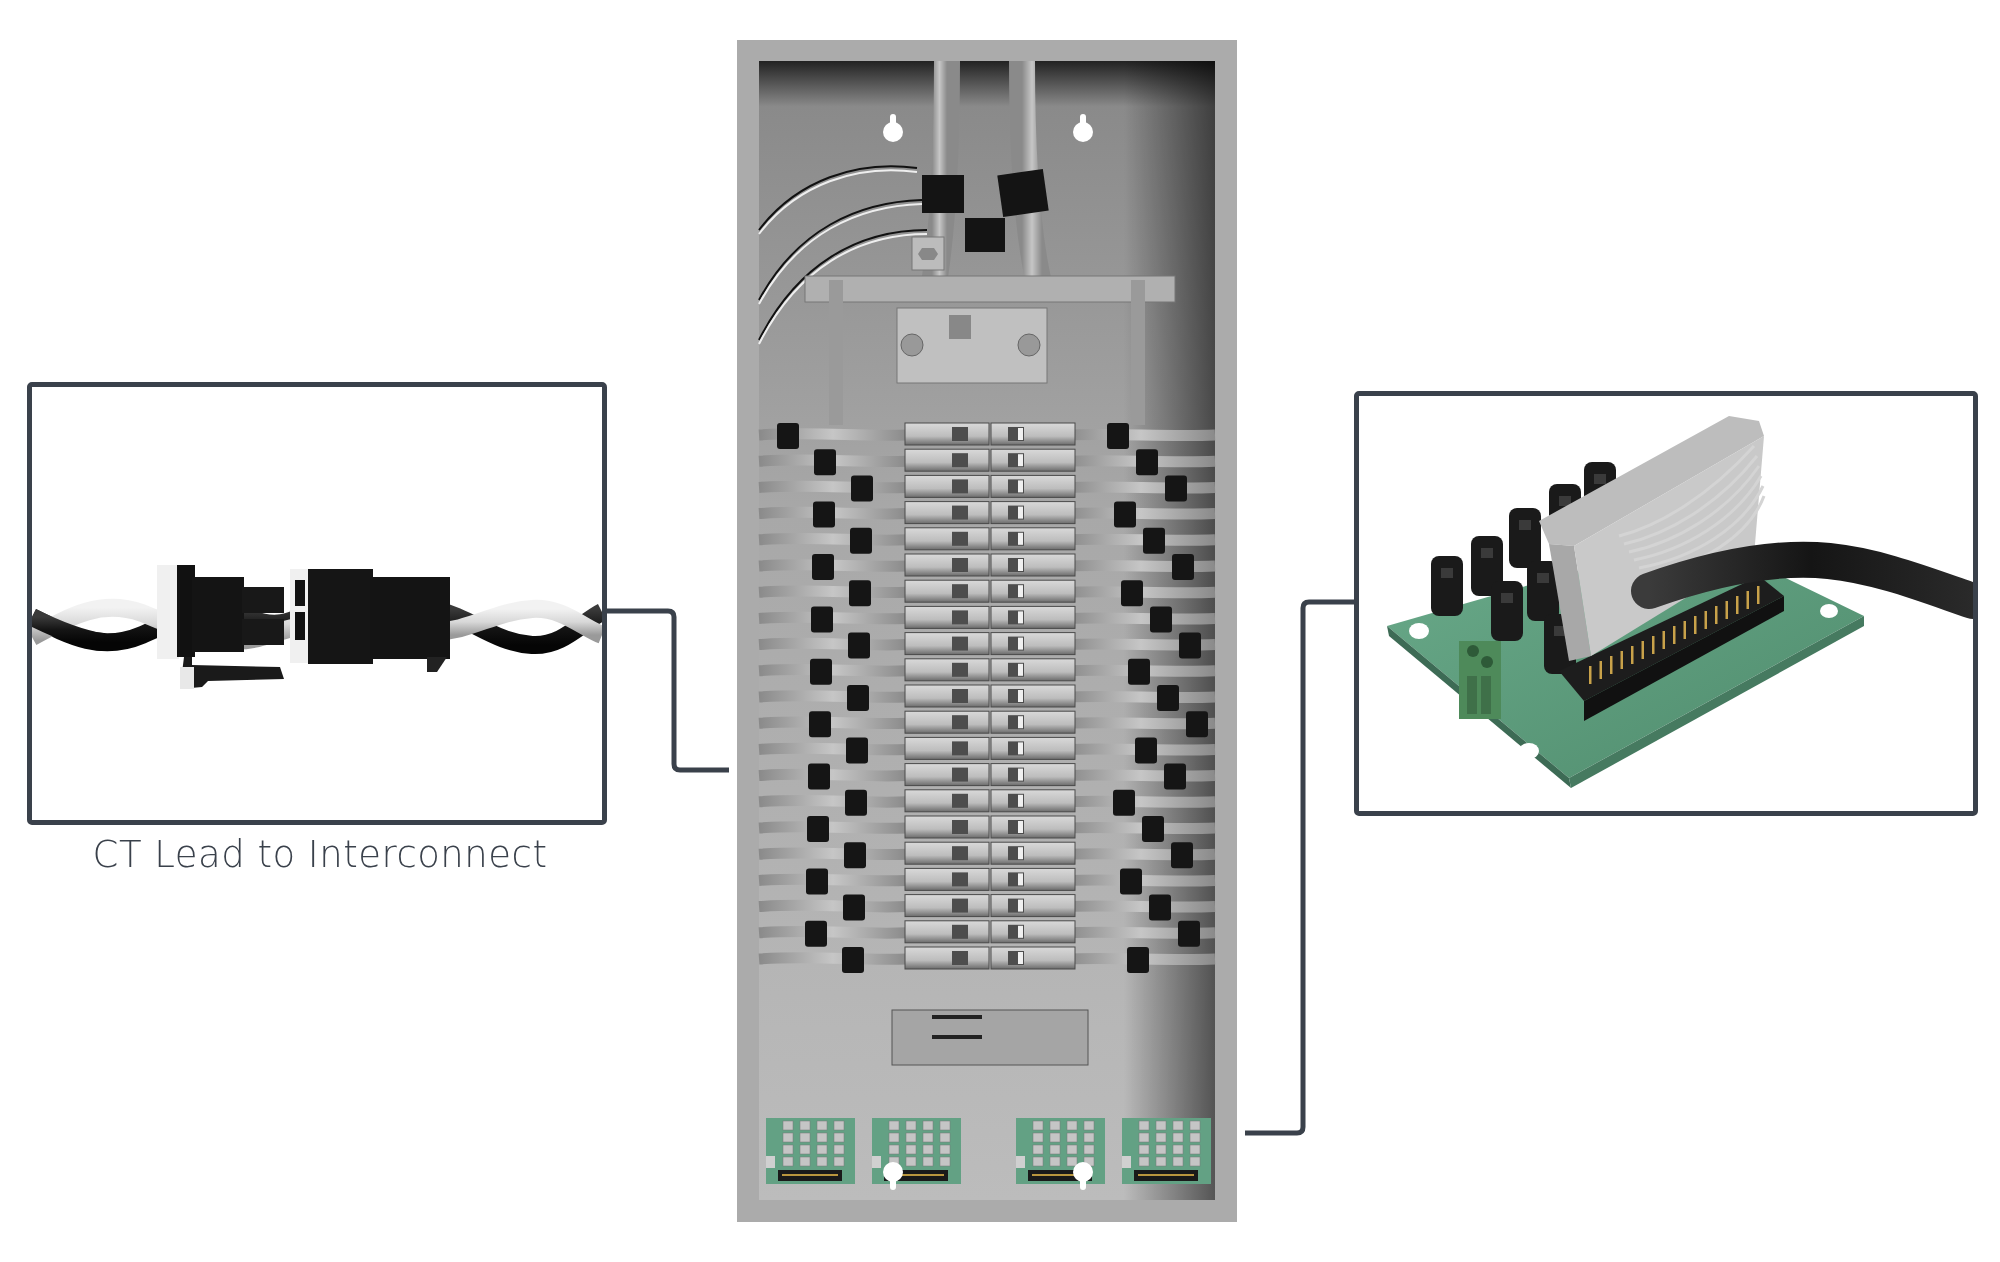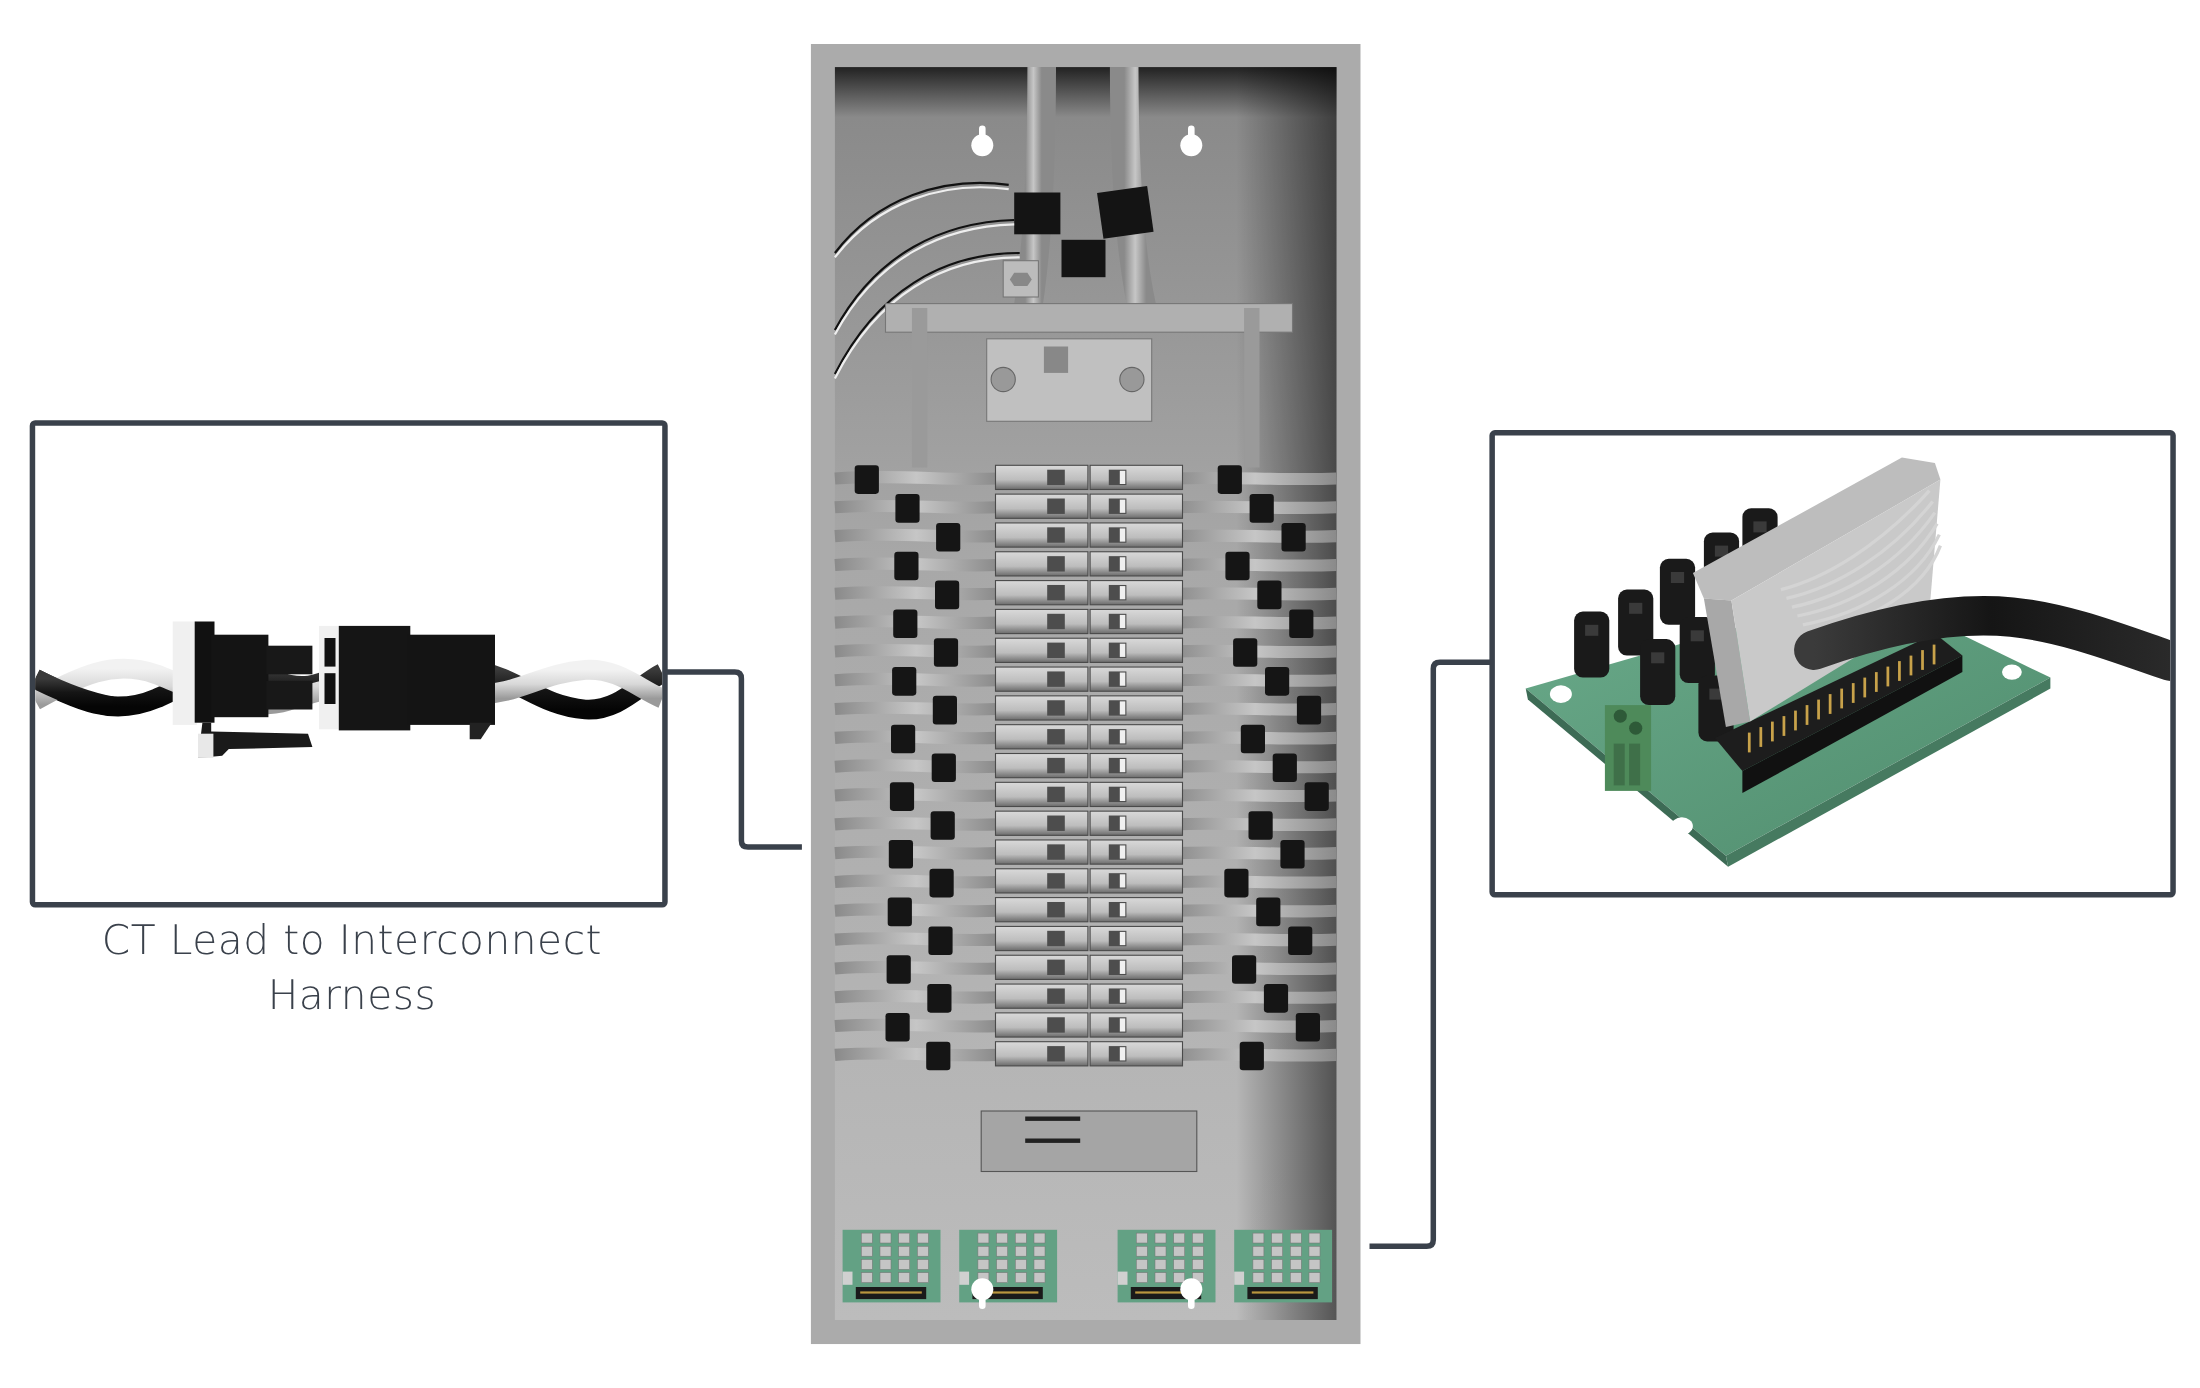--- a/index.html
+++ b/index.html
@@ -58,21 +58,20 @@
         <rect x="263" y="193" width="10" height="26" fill="#111"></rect>
         <rect x="263" y="225" width="10" height="28" fill="#111"></rect>
         <rect x="276" y="182" width="65" height="95" fill="#151515"></rect>
         <rect x="338" y="190" width="80" height="82" fill="#141414"></rect>
         <path d="M395,270 L415,270 L405,285 L395,285 Z" fill="#222"></path>
       </g>
     </svg>
   </div>
   <div class="caption" style="left:20px; top:830px; width:600px;">
     <div>CT Lead to Interconnect</div>
-    <div>Harness</div>
   </div>
 
   <div class="callout-box" style="left:1354px; top:391px; width:624px; height:425px;">
     <svg width="614" height="415" viewBox="0 0 614 415">
       <defs>
         <linearGradient id="pcb" x1="0" y1="0" x2="1" y2="1">
           <stop offset="0" stop-color="#6aaa8a"></stop>
             <stop offset="1" stop-color="#4f8c6d"></stop>
         </linearGradient>
         <linearGradient id="cab" x1="0" y1="0" x2="1" y2="0">

